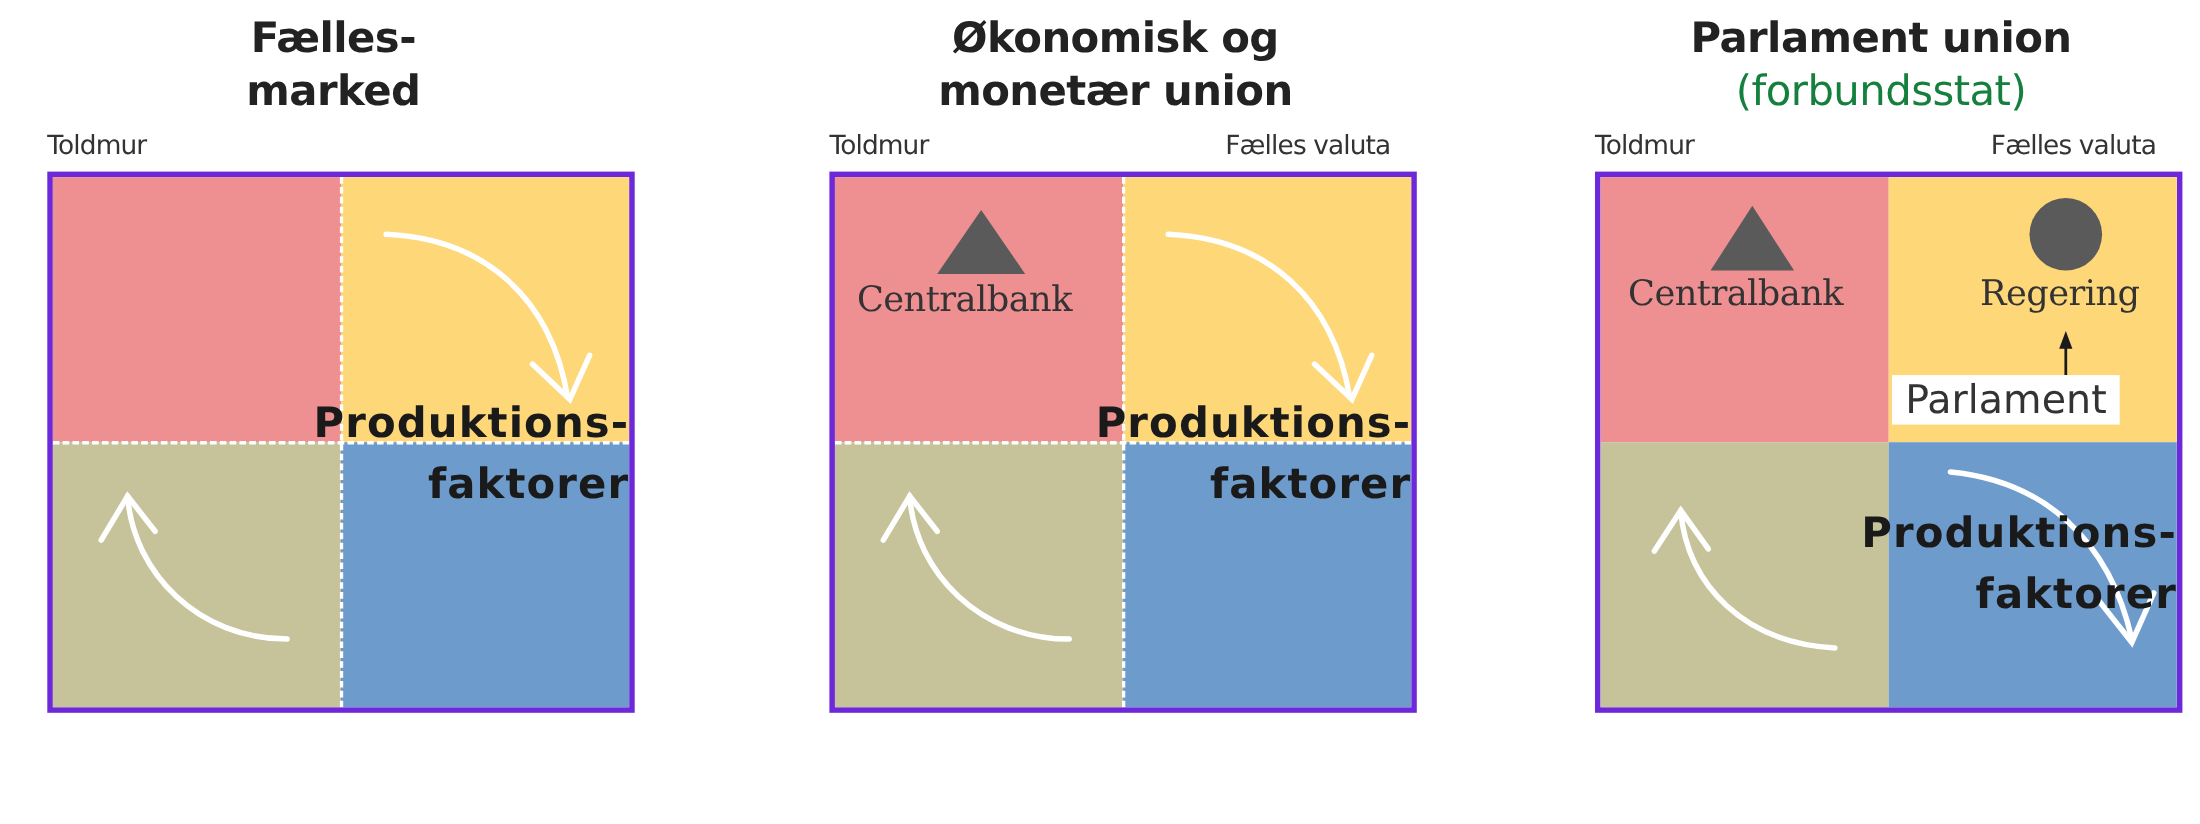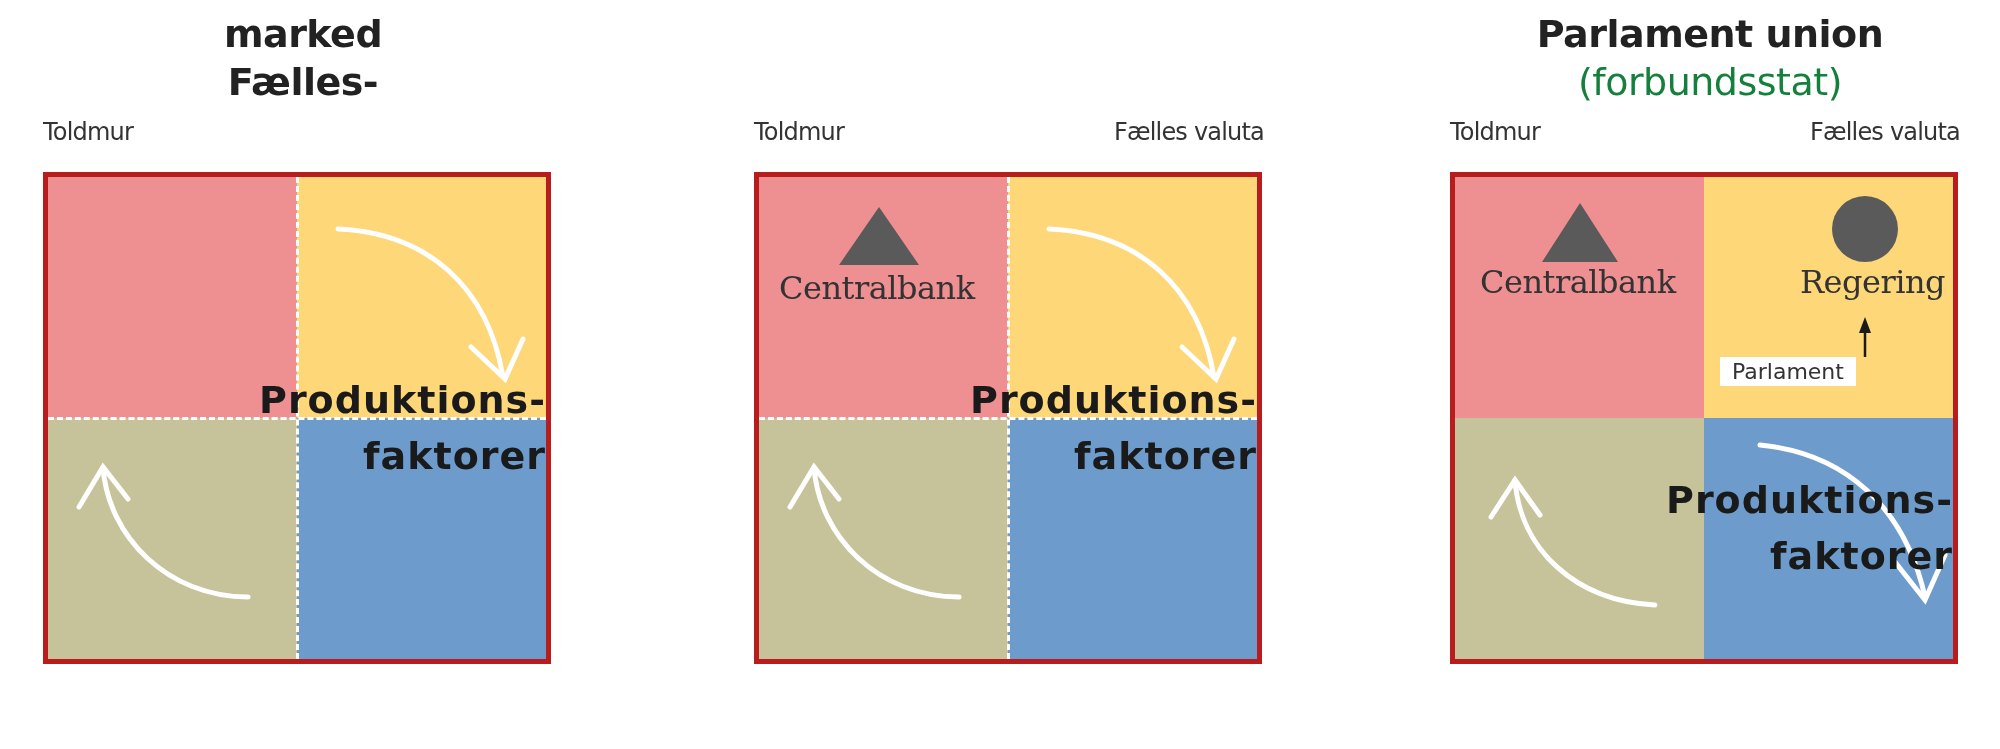--- a/index.html
+++ b/index.html
@@ -3,45 +3,45 @@
 <meta charset="utf-8">
 <style>
   html, body { margin: 0; padding: 0; background: #ffffff; }
   body { width: 2000px; height: 749px; position: relative; overflow: hidden;
          font-family: "DejaVu Sans", sans-serif; color: #1f1f1f; }
   .panel { position: absolute; top: 0; width: 520px; height: 749px; }
   .title { position: absolute; top: 10px; left: 0; width: 100%; text-align: center;
            font-weight: bold; font-size: 38px; line-height: 48px; color: #222; letter-spacing: -0.5px; }
   .title .sub { font-weight: normal; color: #15803d; }
   .lbl { position: absolute; top: 118px; font-size: 24px; color: #333; letter-spacing: -0.8px; }
-  .box { position: absolute; top: 172px; width: 498px; height: 482px;
-         border: 5px solid #b91c1c; box-sizing: content-box; overflow: hidden; }
+  .box { position: absolute; top: 156px; width: 498px; height: 482px;
+         border: 5px solid #6d28d9; box-sizing: content-box; overflow: hidden; padding-left: 26px; }
   .q { position: absolute; width: 50%; height: 50%; }
   .q.tl { left: 0; top: 0; }
   .q.tr { left: 50%; top: 0; }
   .q.bl { left: 0; top: 50%; }
   .q.br { left: 50%; top: 50%; }
   .dash-v { position: absolute; left: calc(50% - 1.5px); top: 0; height: 100%; width: 0;
             border-left: 3px dashed #ffffff; }
   .dash-h { position: absolute; top: calc(50% - 1.5px); left: 0; width: 100%; height: 0;
             border-top: 3px dashed #ffffff; }
   .center-text { position: absolute; left: 0; width: 100%; text-align: right;
                  font-weight: bold; font-size: 38px; line-height: 56px; color: #1a1a1a; letter-spacing: 1px; }
   .svg-layer { position: absolute; left: 0; top: 0; width: 100%; height: 100%; }
   .tag { position: absolute; font-size: 32px; color: #333; font-family: "DejaVu Serif", serif; letter-spacing: -0.5px; }
-  .parl { position: absolute; background: #ffffff; font-size: 22px; color: #333;
+  .parl { position: absolute; background: #ffffff; font-size: 36px; color: #333;
           padding: 2px 12px; font-family: "DejaVu Sans", sans-serif; }
 </style>
 </head>
 <body>
 
 <div class="panel" style="left:38px;">
   <div class="title" style="left:5px;">
+    <div>Fælles-</div>
     <div>marked</div>
-    <div>Fælles-</div>
   </div>
   <div class="lbl" style="left:5px;">Toldmur</div>
   <div class="box" style="left:5px;">
     <div class="q tl" style="background:#ee8f92;"></div>
     <div class="q tr" style="background:#fdd778;"></div>
     <div class="q bl" style="background:#c6c39b;"></div>
     <div class="q br" style="background:#6d9ccc;"></div>
     <div class="dash-v"></div>
     <div class="dash-h"></div>
     <svg class="svg-layer" viewBox="0 0 498 482">
@@ -55,20 +55,24 @@
       </g>
     </svg>
     <div class="center-text" style="top:195px;">
       <div>Produktions-</div>
       <div>faktorer</div>
     </div>
   </div>
 </div>
 
 <div class="panel" style="left:749px;">
+  <div class="title" style="left:5px;">
+    <div>Økonomisk og</div>
+    <div>monetær union</div>
+  </div>
   <div class="lbl" style="left:5px;">Toldmur</div>
   <div class="lbl" style="right:5px;">Fælles valuta</div>
   <div class="box" style="left:5px;">
     <div class="q tl" style="background:#ee8f92;"></div>
     <div class="q tr" style="background:#fdd778;"></div>
     <div class="q bl" style="background:#c6c39b;"></div>
     <div class="q br" style="background:#6d9ccc;"></div>
     <div class="dash-v"></div>
     <div class="dash-h"></div>
     <svg class="svg-layer" viewBox="0 0 498 482">

